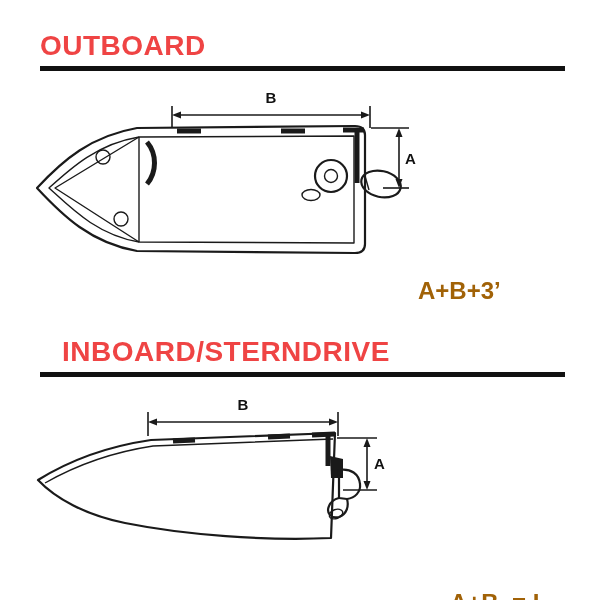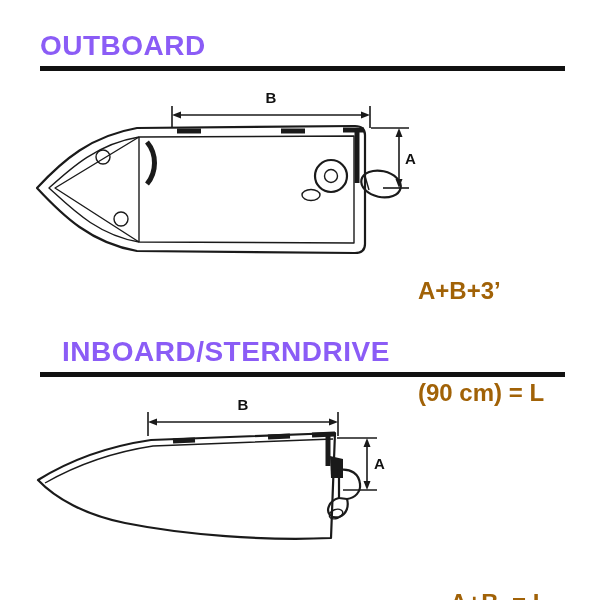--- a/index.html
+++ b/index.html
@@ -14,21 +14,21 @@
     width: 600px; height: 600px;
     overflow: hidden;
     background: #ffffff;
   }
   .section-title {
     position: absolute;
     margin: 0;
     font-size: 28px;
     font-weight: 800;
     letter-spacing: 0.5px;
-    color: #8b5cf6;
+    color: #ef4444;
     font-family: "Liberation Sans", sans-serif;
     white-space: pre;
     text-align: center;
   }
   .rule {
     position: absolute;
     height: 5px;
     background: #111111;
   }
   .diagram-svg {
@@ -101,21 +101,20 @@
         <circle class="thin" cx="306" cy="96" r="6.5"></circle>
         <ellipse class="thin" cx="286" cy="115" rx="9" ry="5.5"></ellipse>
         <ellipse class="hull" cx="356" cy="104" rx="20" ry="13" transform="rotate(12 356 104)"></ellipse>
         <line class="thin" x1="340" y1="96" x2="344" y2="110"></line>
       </g>
     </g>
   </svg>
 
   <div class="formula" style="left:418px; top:206px;">
     <div>A+B+3’</div>
-    <div>(90 cm) = L</div>
   </div>
 
   <h1 class="section-title" style="left:40px; top:336px;margin-left:22px;">INBOARD/STERNDRIVE</h1>
   <div class="rule" style="left:40px; top:372px; width:525px;"></div>
 
   <svg class="diagram-svg" style="left:25px; top:392px;" width="395" height="175" viewBox="0 0 395 175">
 
     <g>
       <line class="ln" x1="123" y1="20" x2="123" y2="44"></line>
       <line class="ln" x1="313" y1="20" x2="313" y2="44"></line>

